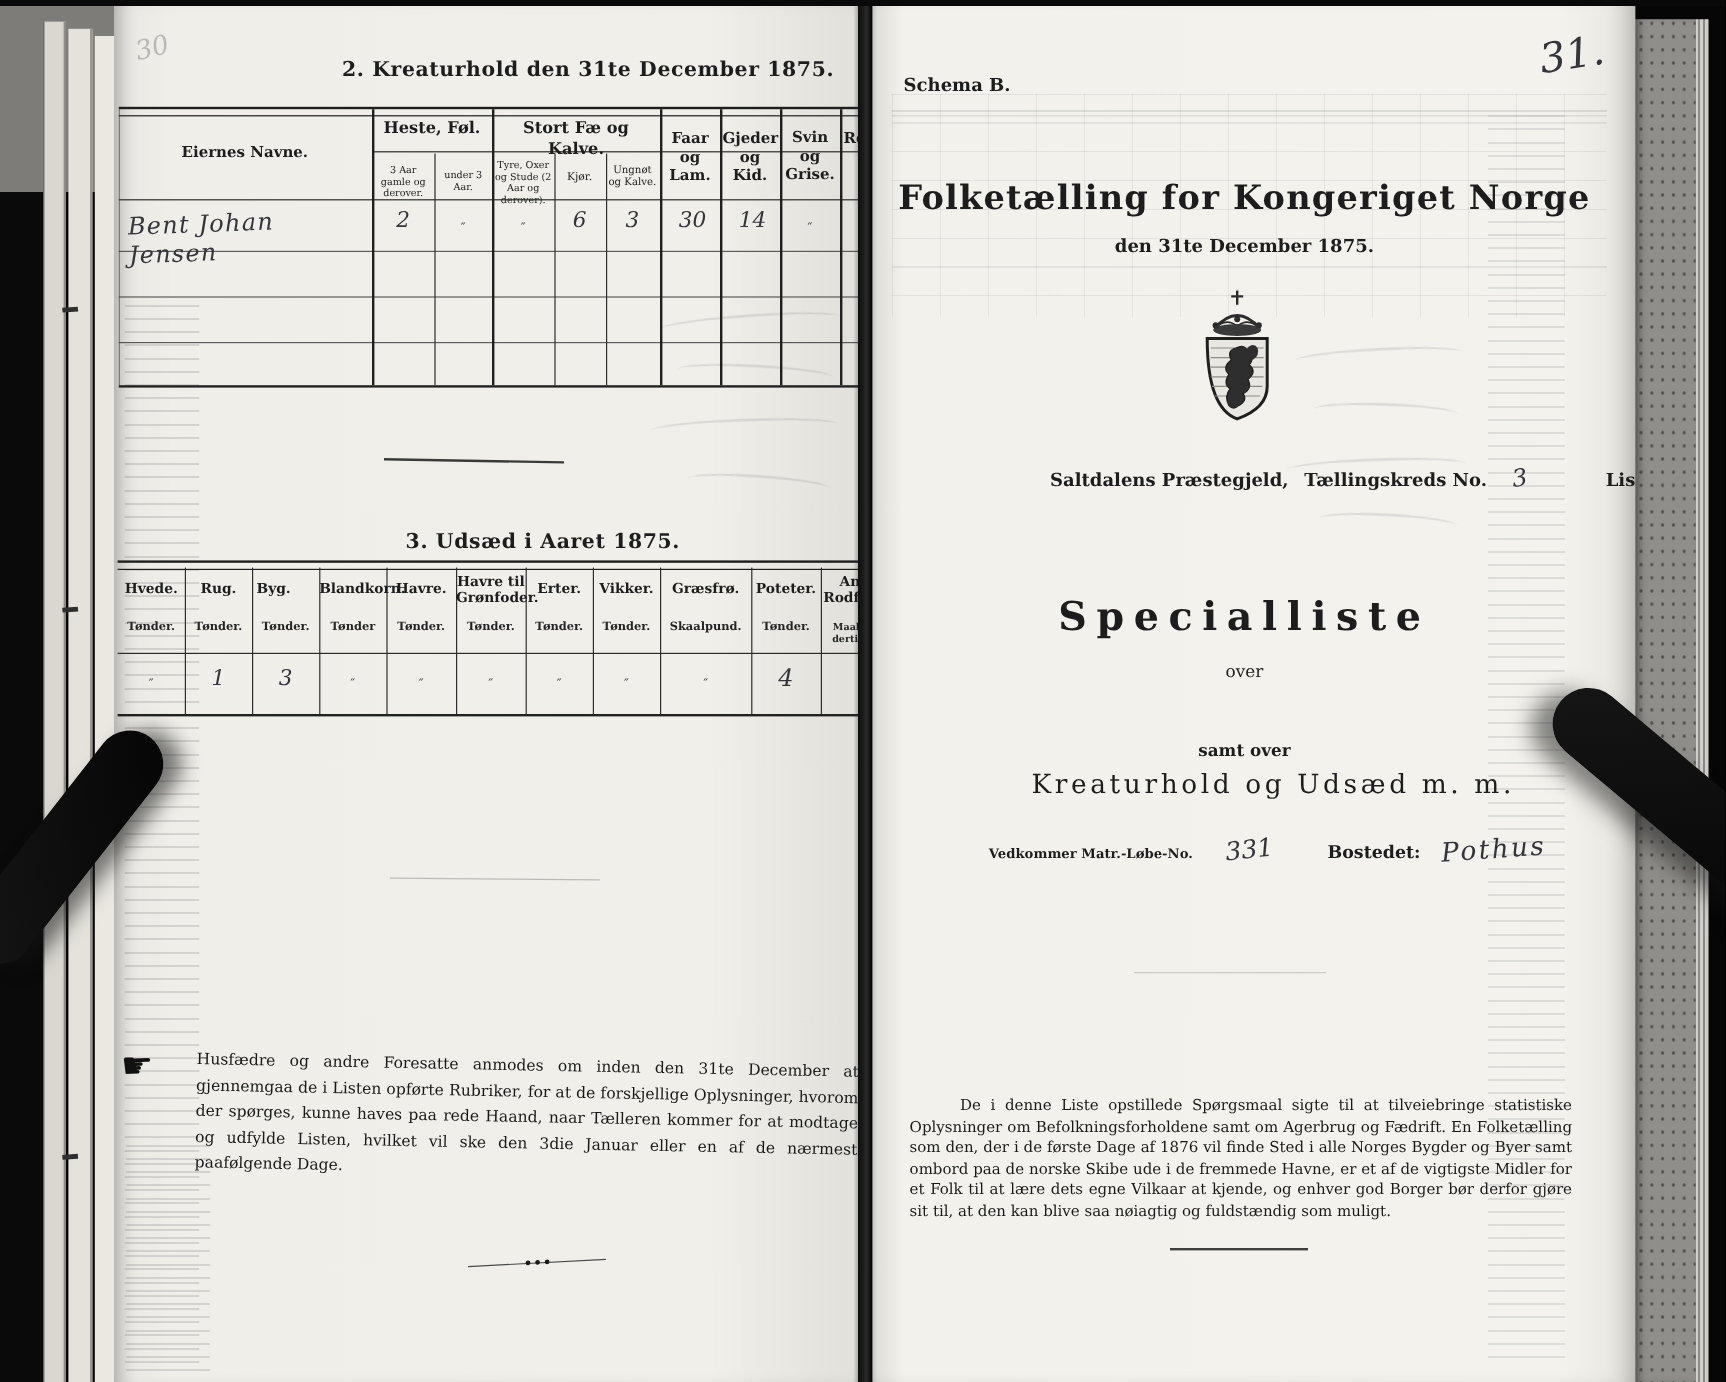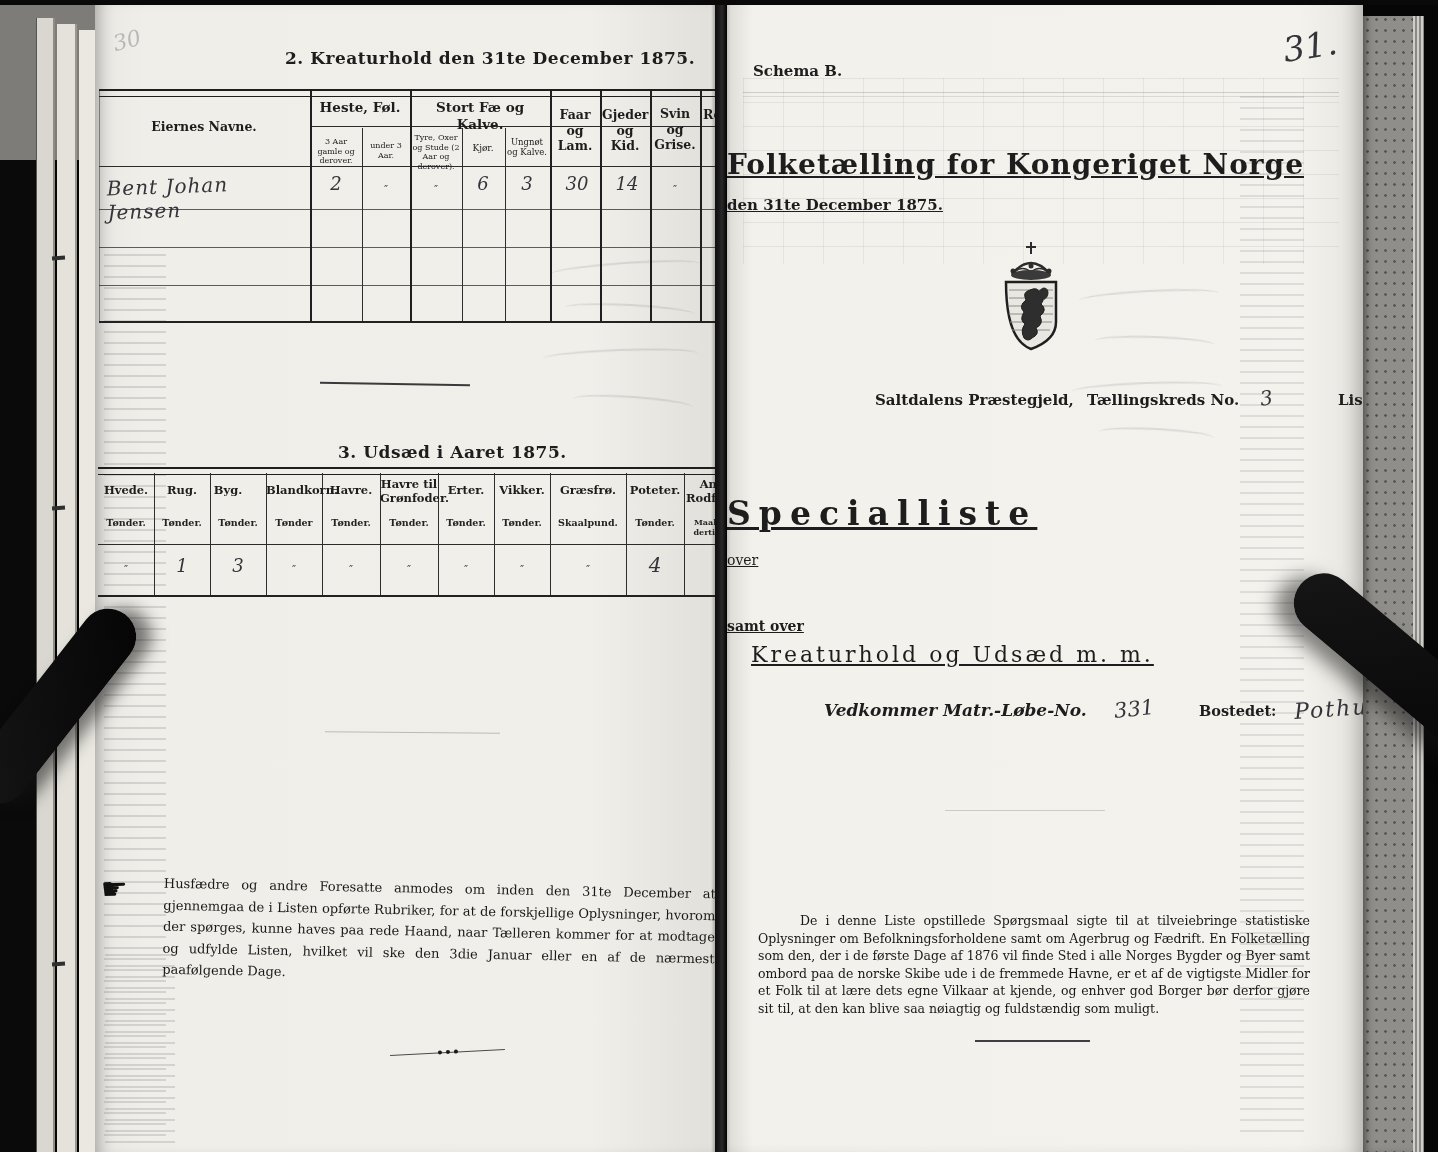--- a/index.html
+++ b/index.html
@@ -37,21 +37,21 @@
 
   
   .clip{background:linear-gradient(135deg,#161616,#050505);border-radius:30px;}
   .clip-left{left:-62px;top:678px;width:232px;height:56px;transform:rotate(-52deg);
              box-shadow:10px 12px 16px rgba(20,20,20,.55);}
   .clip-right{left:1268px;top:644px;width:280px;height:60px;transform:rotate(40deg);
               box-shadow:-12px 14px 18px rgba(20,20,20,.5);}
 
   
   .bold{font-weight:bold;}
-  .center{text-decoration:underline;}
+  .center{text-align:center;}
   .hw{font-style:italic;color:#34343b;}
   .sec-title{font-size:17px;font-weight:bold;letter-spacing:.5px;}
   .hl{position:absolute;height:1px;background:#2b2b2b;}
   .hl2{position:absolute;height:2px;background:#222;}
   .dbl{position:absolute;height:5px;border-top:2px solid #1e1e1e;border-bottom:1px solid #1e1e1e;}
   .vl{position:absolute;top:0;bottom:0;width:1px;background:#2e2e2e;}
   .vlt{position:absolute;top:0;bottom:0;width:2px;background:#1f1f1f;}
   .th{position:absolute;font-weight:bold;font-size:12.5px;text-align:center;line-height:1.25;}
   .ts{position:absolute;font-size:8px;text-align:center;line-height:1.2;color:#222;}
   .tu{position:absolute;font-weight:bold;font-size:9.5px;text-align:center;color:#242424;}
@@ -261,21 +261,21 @@
       <span class="bold" style="font-size:15px;margin-left:60px;">Liste No.</span>
       
     </div>
 
     <div class="abs center" style="left:0;top:552px;width:620px;font-size:14px;">over</div>
     <div class="abs center" style="left:0;top:494px;width:620px;font-size:33px;font-weight:bold;letter-spacing:8px;">Specialliste</div>
     <div class="abs center bold" style="left:0;top:618px;width:620px;font-size:14px;">samt over</div>
     <div class="abs center" style="left:0;top:642px;width:620px;font-size:22px;letter-spacing:3px;margin-left:24px;">Kreaturhold og Udsæd m. m.</div>
 
     <div class="abs" style="left:97px;top:696px;white-space:nowrap;">
-      <span class="bold" style="font-size:17px;font-style:italic;">Vedkommer Matr.-Løbe-No.</span>
+      <span class="bold" style="font-size:11px;">Vedkommer Matr.-Løbe-No.</span>
       <span class="hw" style="font-size:21px;margin-left:22px;display:inline-block;transform:rotate(-6deg);">331</span>
       <span class="bold" style="font-size:14.5px;margin-left:40px;">Bostedet:</span>
       <span class="hw" style="font-size:22px;margin-left:12px;letter-spacing:2px;display:inline-block;transform:rotate(-4deg);">Pothus</span>
     </div>
 
     <div class="abs" style="left:218px;top:810px;width:160px;height:1px;background:rgba(0,0,0,.16);"></div>
 
     <div class="abs para" style="left:31px;top:912px;width:552px;text-indent:42px;">De i denne Liste opstillede Spørgsmaal sigte til at tilveiebringe statistiske Oplysninger om Befolkningsforholdene samt om Agerbrug og Fædrift.   En Folketælling som den, der i de første Dage af 1876 vil finde Sted i alle Norges Bygder og Byer samt ombord paa de norske Skibe ude i de fremmede Havne, er et af de vigtigste Midler for et Folk til at lære dets egne Vilkaar at kjende, og enhver god Borger bør derfor gjøre sit til, at den kan blive saa nøiagtig og fuldstændig som muligt.</div>
 
     <div class="abs" style="left:248px;top:1040px;width:115px;height:2px;background:#3f3f3f;"></div>

